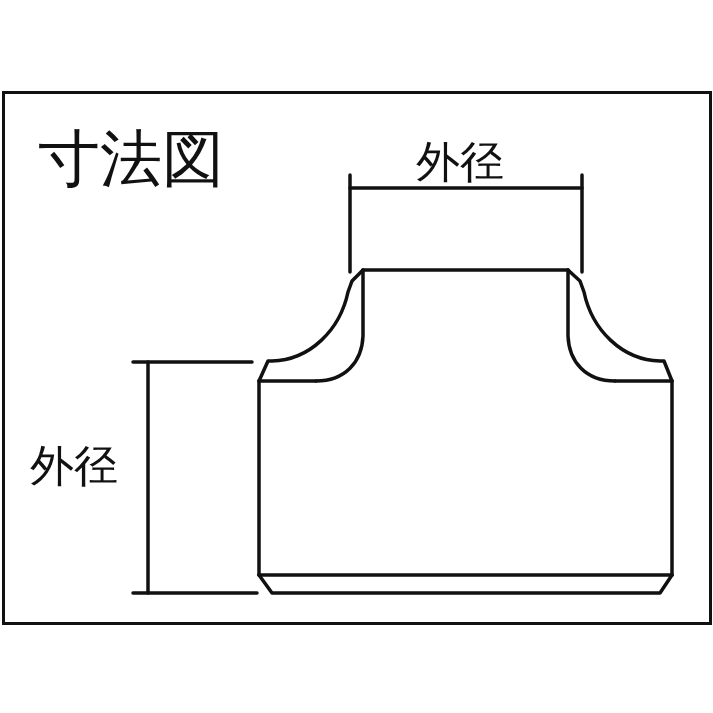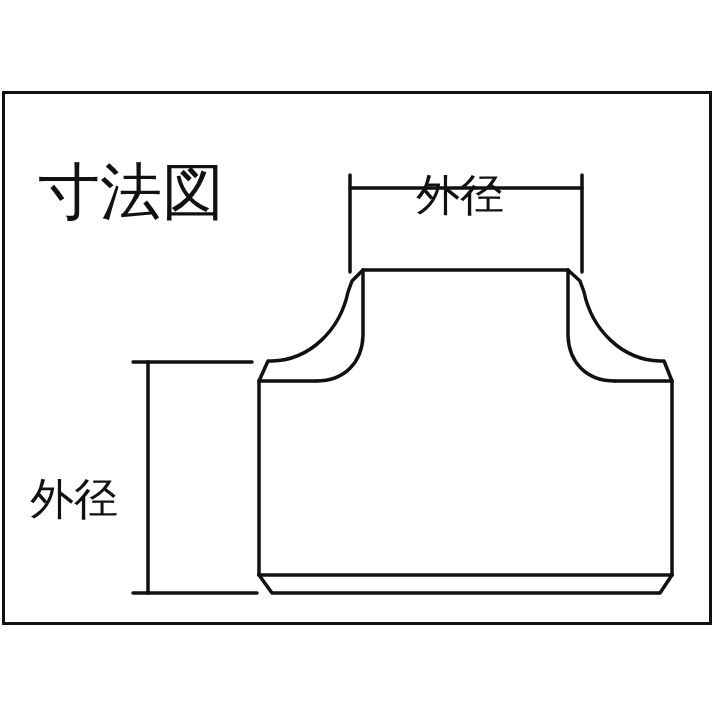--- a/index.html
+++ b/index.html
@@ -3,21 +3,21 @@
   <meta charset="utf-8">
   <style>
     html, body { margin: 0; padding: 0; background: #ffffff; }
     body { width: 713px; height: 713px; position: relative; overflow: hidden; }
     .frame {
       position: absolute; left: 2px; top: 91px; width: 704px; height: 528px;
       border: 3px solid #111111; box-sizing: content-box;
     }
     .label {
       position: absolute; font-family: "DejaVu Sans", sans-serif; color: #111111;
-      white-space: nowrap; line-height: 1; margin-top: 33px;
+      white-space: nowrap; line-height: 1;
     }
     .title { left: 38px; top: 128px; font-size: 62px; letter-spacing: 0px; }
     .dim-top { left: 416px; top: 140px; font-size: 44px; }
     .dim-left { left: 30px; top: 444px; font-size: 44px; }
     svg.drawing { position: absolute; left: 0; top: 0; }
   </style>
 </head>
 <body>
 
 <div class="frame"></div>

